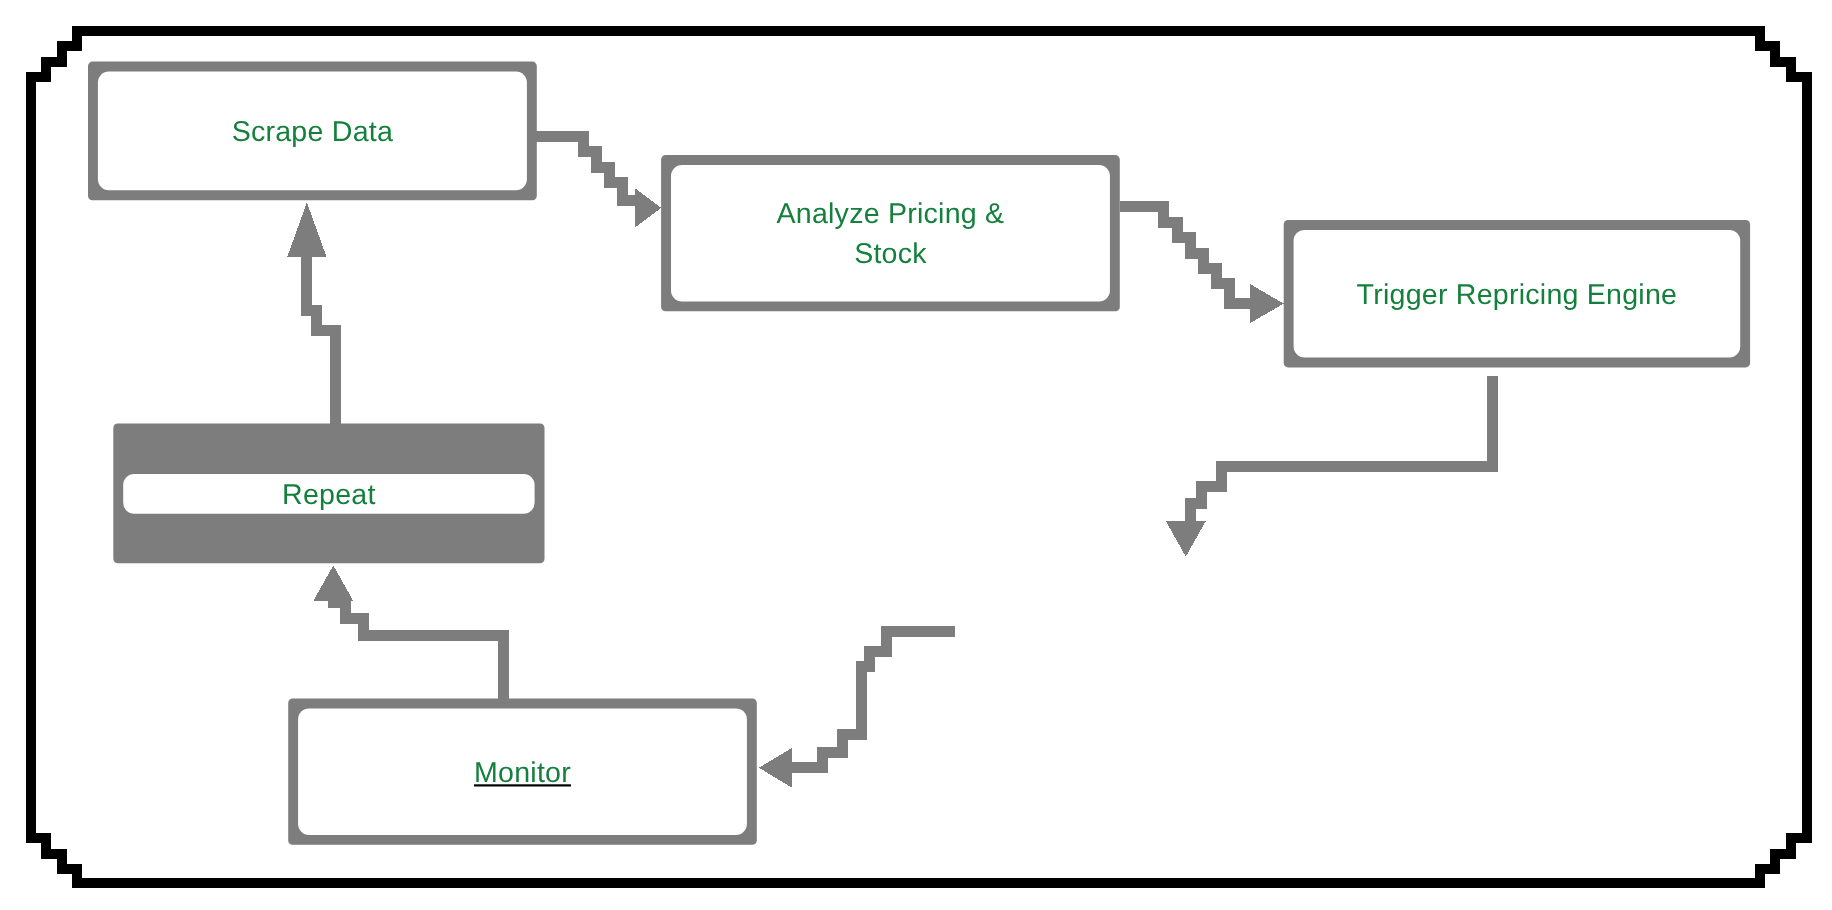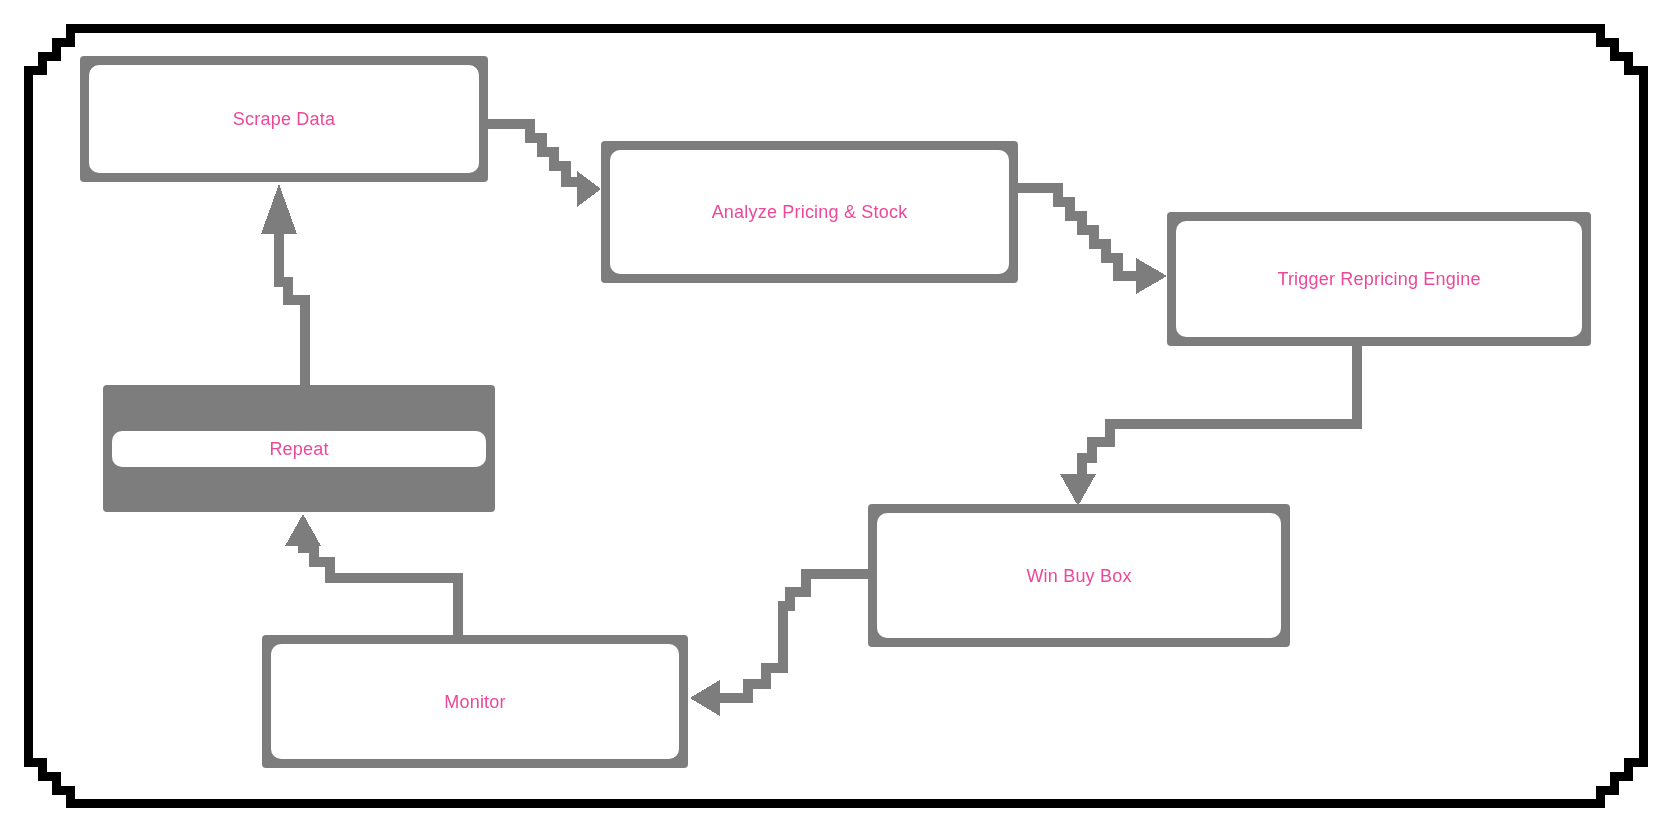--- a/index.html
+++ b/index.html
@@ -50,32 +50,32 @@
   .node-inner {
     flex: 1;
     background: #ffffff;
     border-radius: 10px;
     display: flex;
     align-items: center;
     justify-content: center;
     text-align: center;
   }
   .label {
-    font-size: 18px;
+    font-size: 26px;
     font-weight: 500;
-    color: #ec4899;
+    color: #15803d;
     line-height: 36px;
     letter-spacing: 0.2px;
   }
   .node-scrape  { left: 80px;   top: 56px;  width: 408px; height: 126px; }
   .node-analyze { left: 601px;  top: 141px; width: 417px; height: 142px; }
   .node-analyze .label { max-width: 230px; }
-  .node-trigger { left: 1167px; top: 212px; width: 424px; height: 134px; }
+  .node-trigger { left: 1167px; top: 200px; width: 424px; height: 134px; }
   .node-win     { left: 868px;  top: 504px; width: 422px; height: 143px; }
-  .node-monitor { left: 262px;  top: 635px; width: 426px; height: 133px; }
+  .node-monitor { left: 262px;  top: 635px; width: 426px; height: 133px; text-decoration: underline; }
   .node-repeat  { left: 103px;  top: 385px; width: 392px; height: 127px; align-items: center; }
 </style>
 </head>
 <body>
 
 <div class="stage">
 
   <svg class="canvas" viewBox="0 0 1665 827" xmlns="http://www.w3.org/2000/svg">
 
     <path class="frame" d="M 70 28 H 1600 V 42 H 1614 V 56 H 1628 V 70 H 1643 V 762 H 1628 V 776 H 1614 V 790 H 1600 V 803 H 70 V 790 H 56 V 776 H 42 V 762 H 28 V 70 H 42 V 56 H 56 V 42 H 70 Z"></path>
@@ -122,25 +122,20 @@
       <span class="label">Analyze Pricing &amp; Stock</span>
     </div>
   </div>
 
   <div class="node node-trigger">
     <div class="node-inner">
       <span class="label">Trigger Repricing Engine</span>
     </div>
   </div>
 
-  <div class="node node-win">
-    <div class="node-inner">
-      <span class="label">Win Buy Box</span>
-    </div>
-  </div>
 
   <div class="node node-monitor">
     <div class="node-inner">
       <span class="label">Monitor</span>
     </div>
   </div>
 
   <div class="node node-repeat">
     <div class="node-inner">
       <span class="label">Repeat</span>

